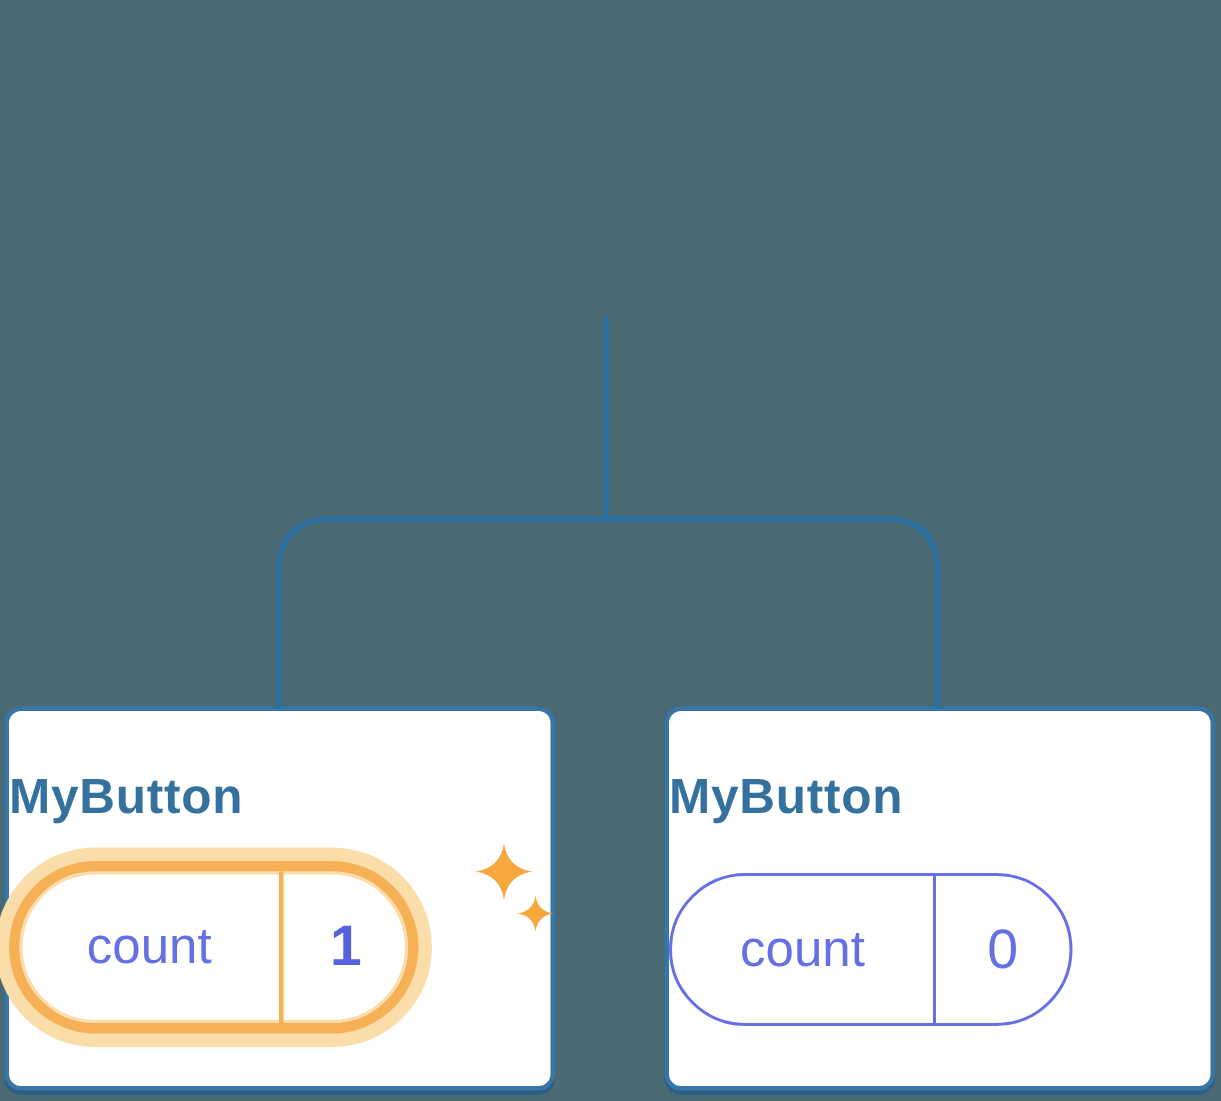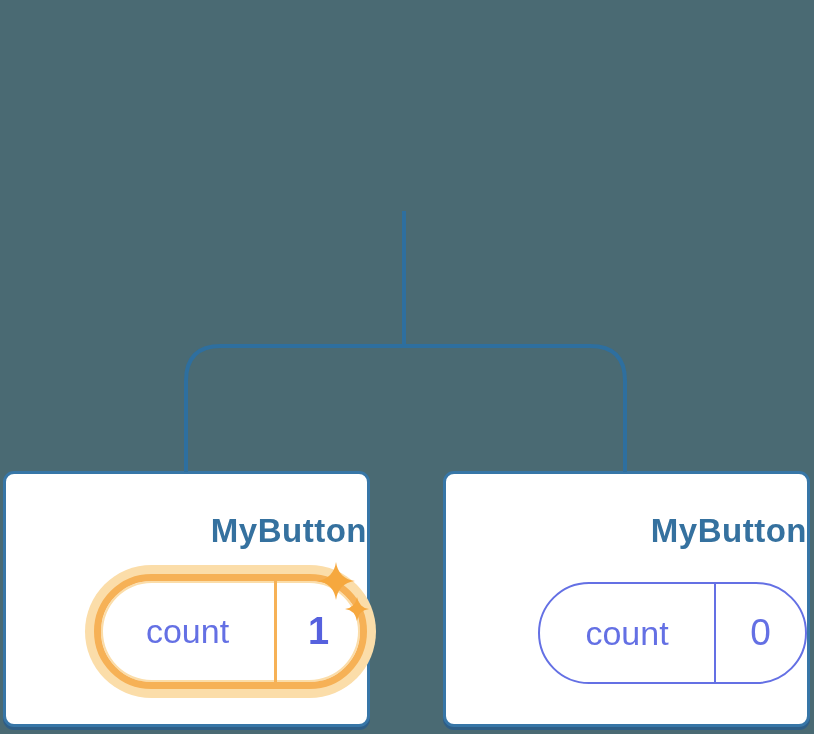--- a/index.html
+++ b/index.html
@@ -11,21 +11,21 @@
   .card{
     position:absolute;background:#ffffff;
     border:3px solid var(--card-border,#3776A7);
     border-radius:11px;
     box-shadow:0 3px 0 var(--card-shadow,#2E5E87);
     box-sizing:border-box;
   }
   .root-card{left:218px;top:2px;width:372px;height:210px;
     display:flex;align-items:center;justify-content:center;}
   .child-card{top:471px;width:367px;height:256px;
-    display:flex;flex-direction:column;align-items:flex-end;}
+    display:flex;flex-direction:column;align-items:flex-start;}
   .child-0{left:3px}
   .child-1{left:443px}
   .node-title{
     font-size:33px;font-weight:700;letter-spacing:.5px;
     color:var(--title-text,#35719F);
   }
   .child-card .node-title{margin-top:38px;}
   .pill{
     display:flex;align-items:stretch;background:#ffffff;
     border-radius:999px;box-sizing:border-box;

